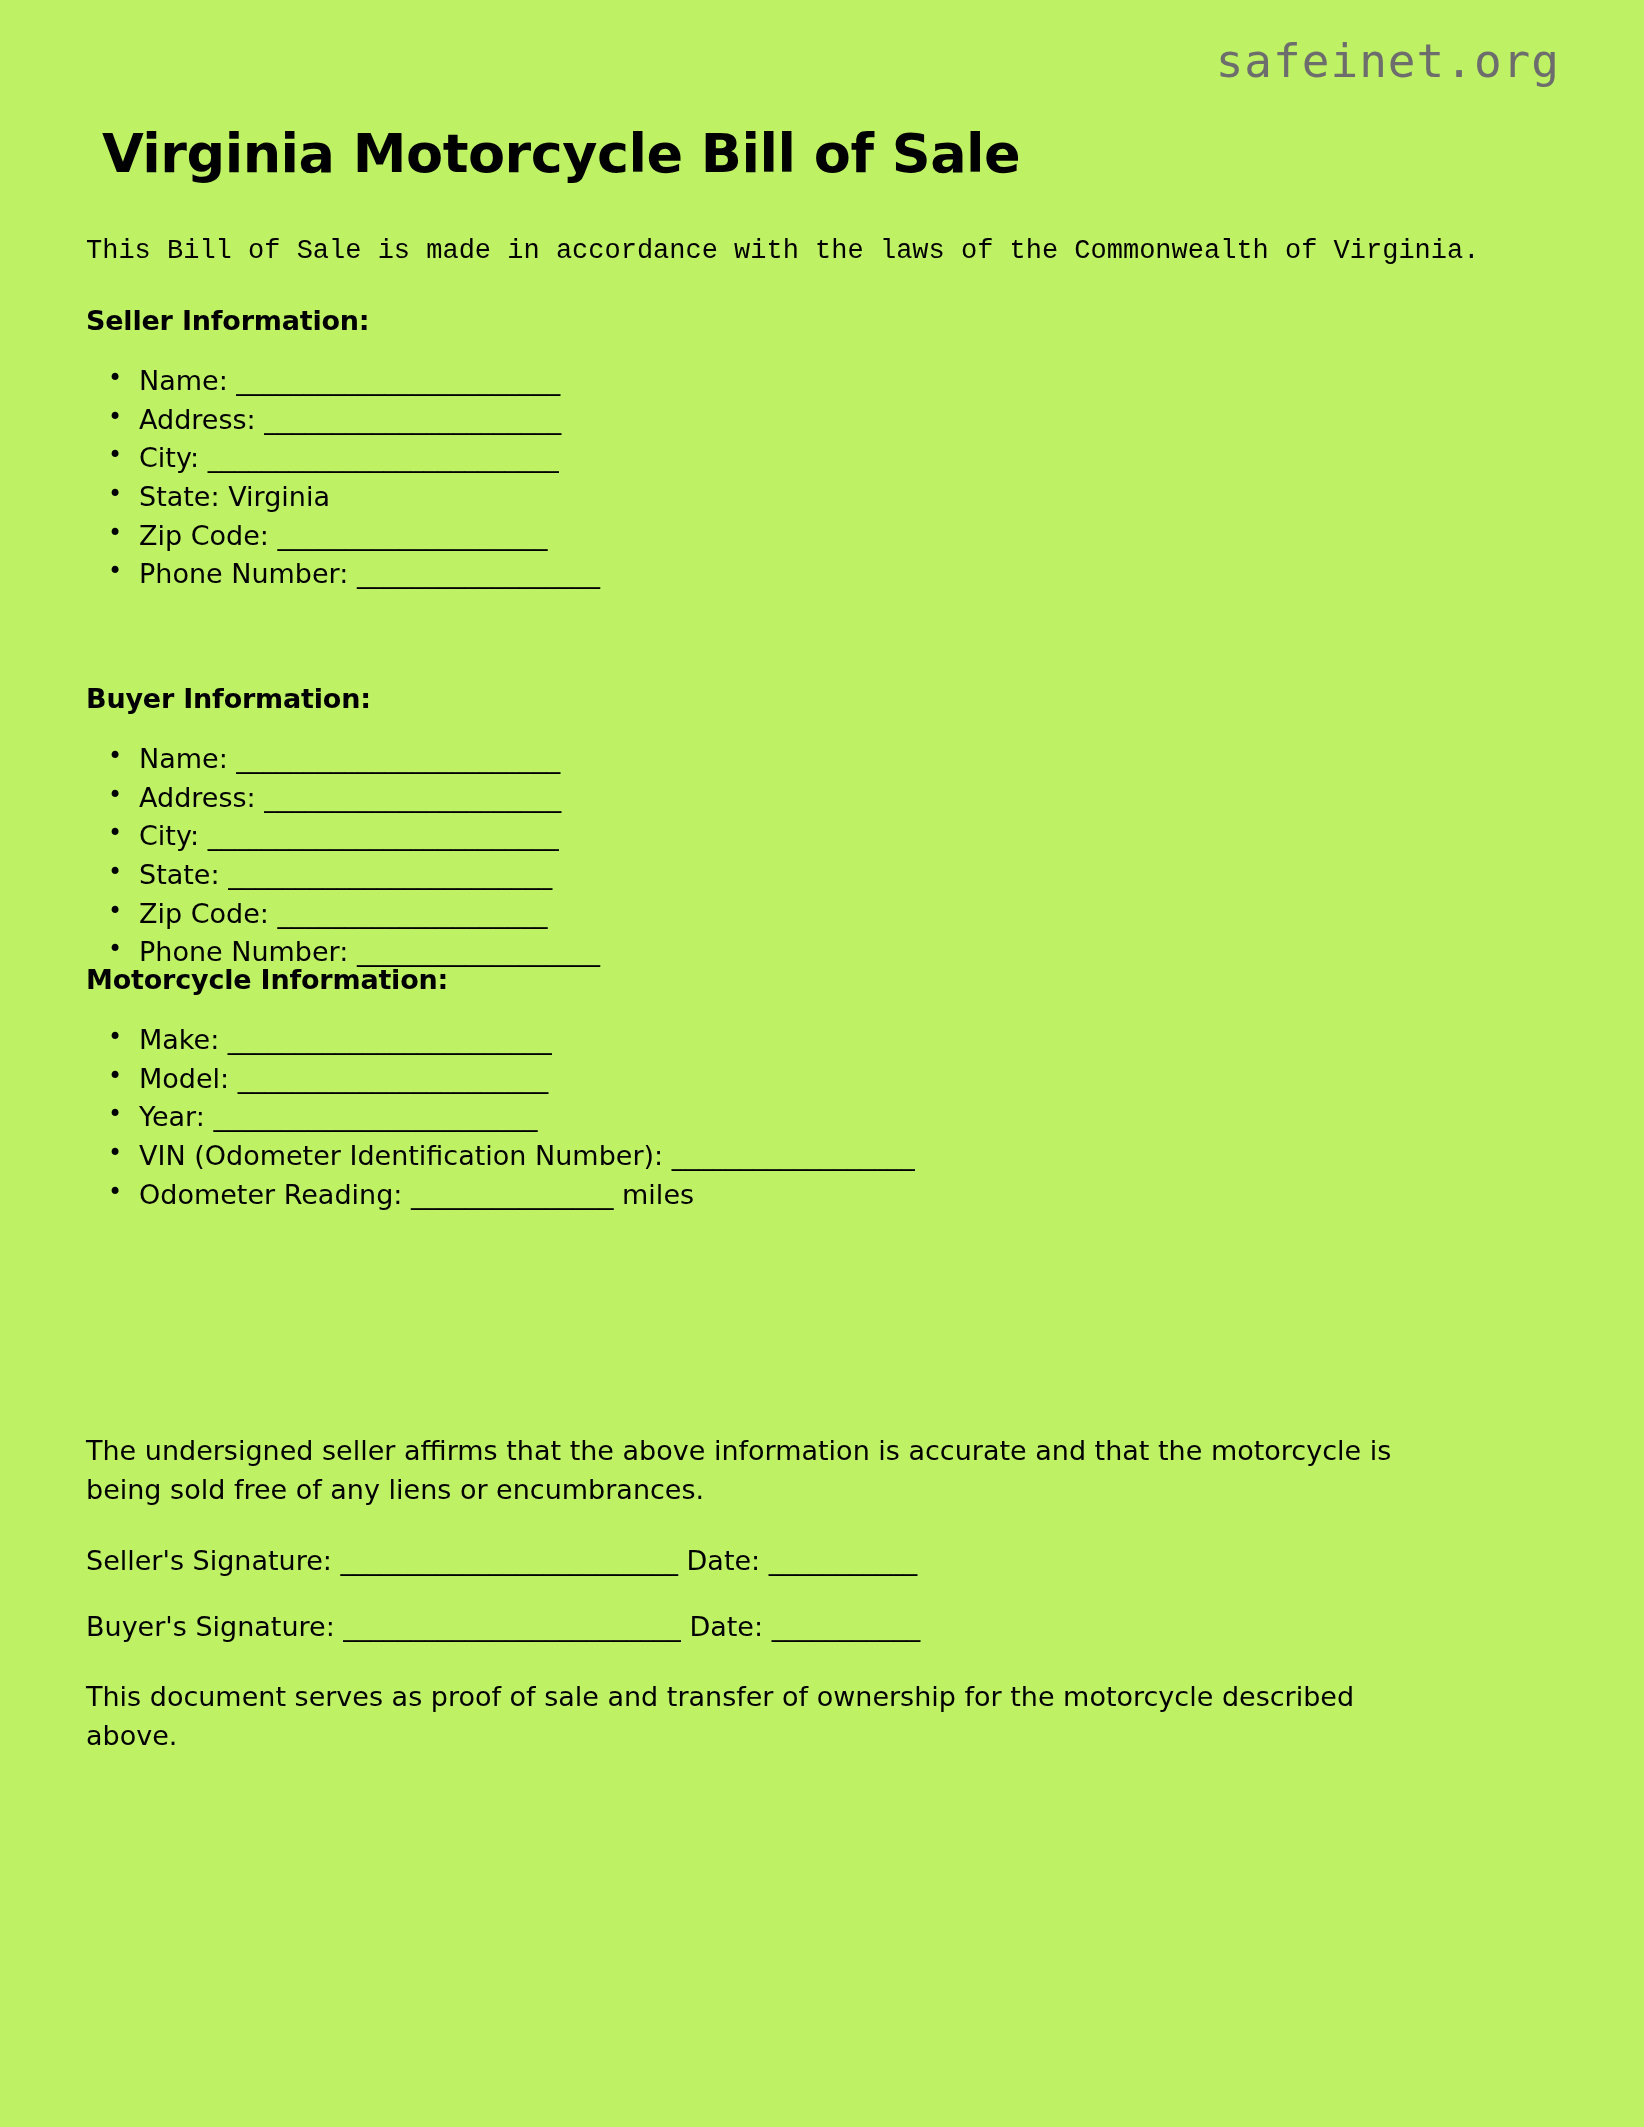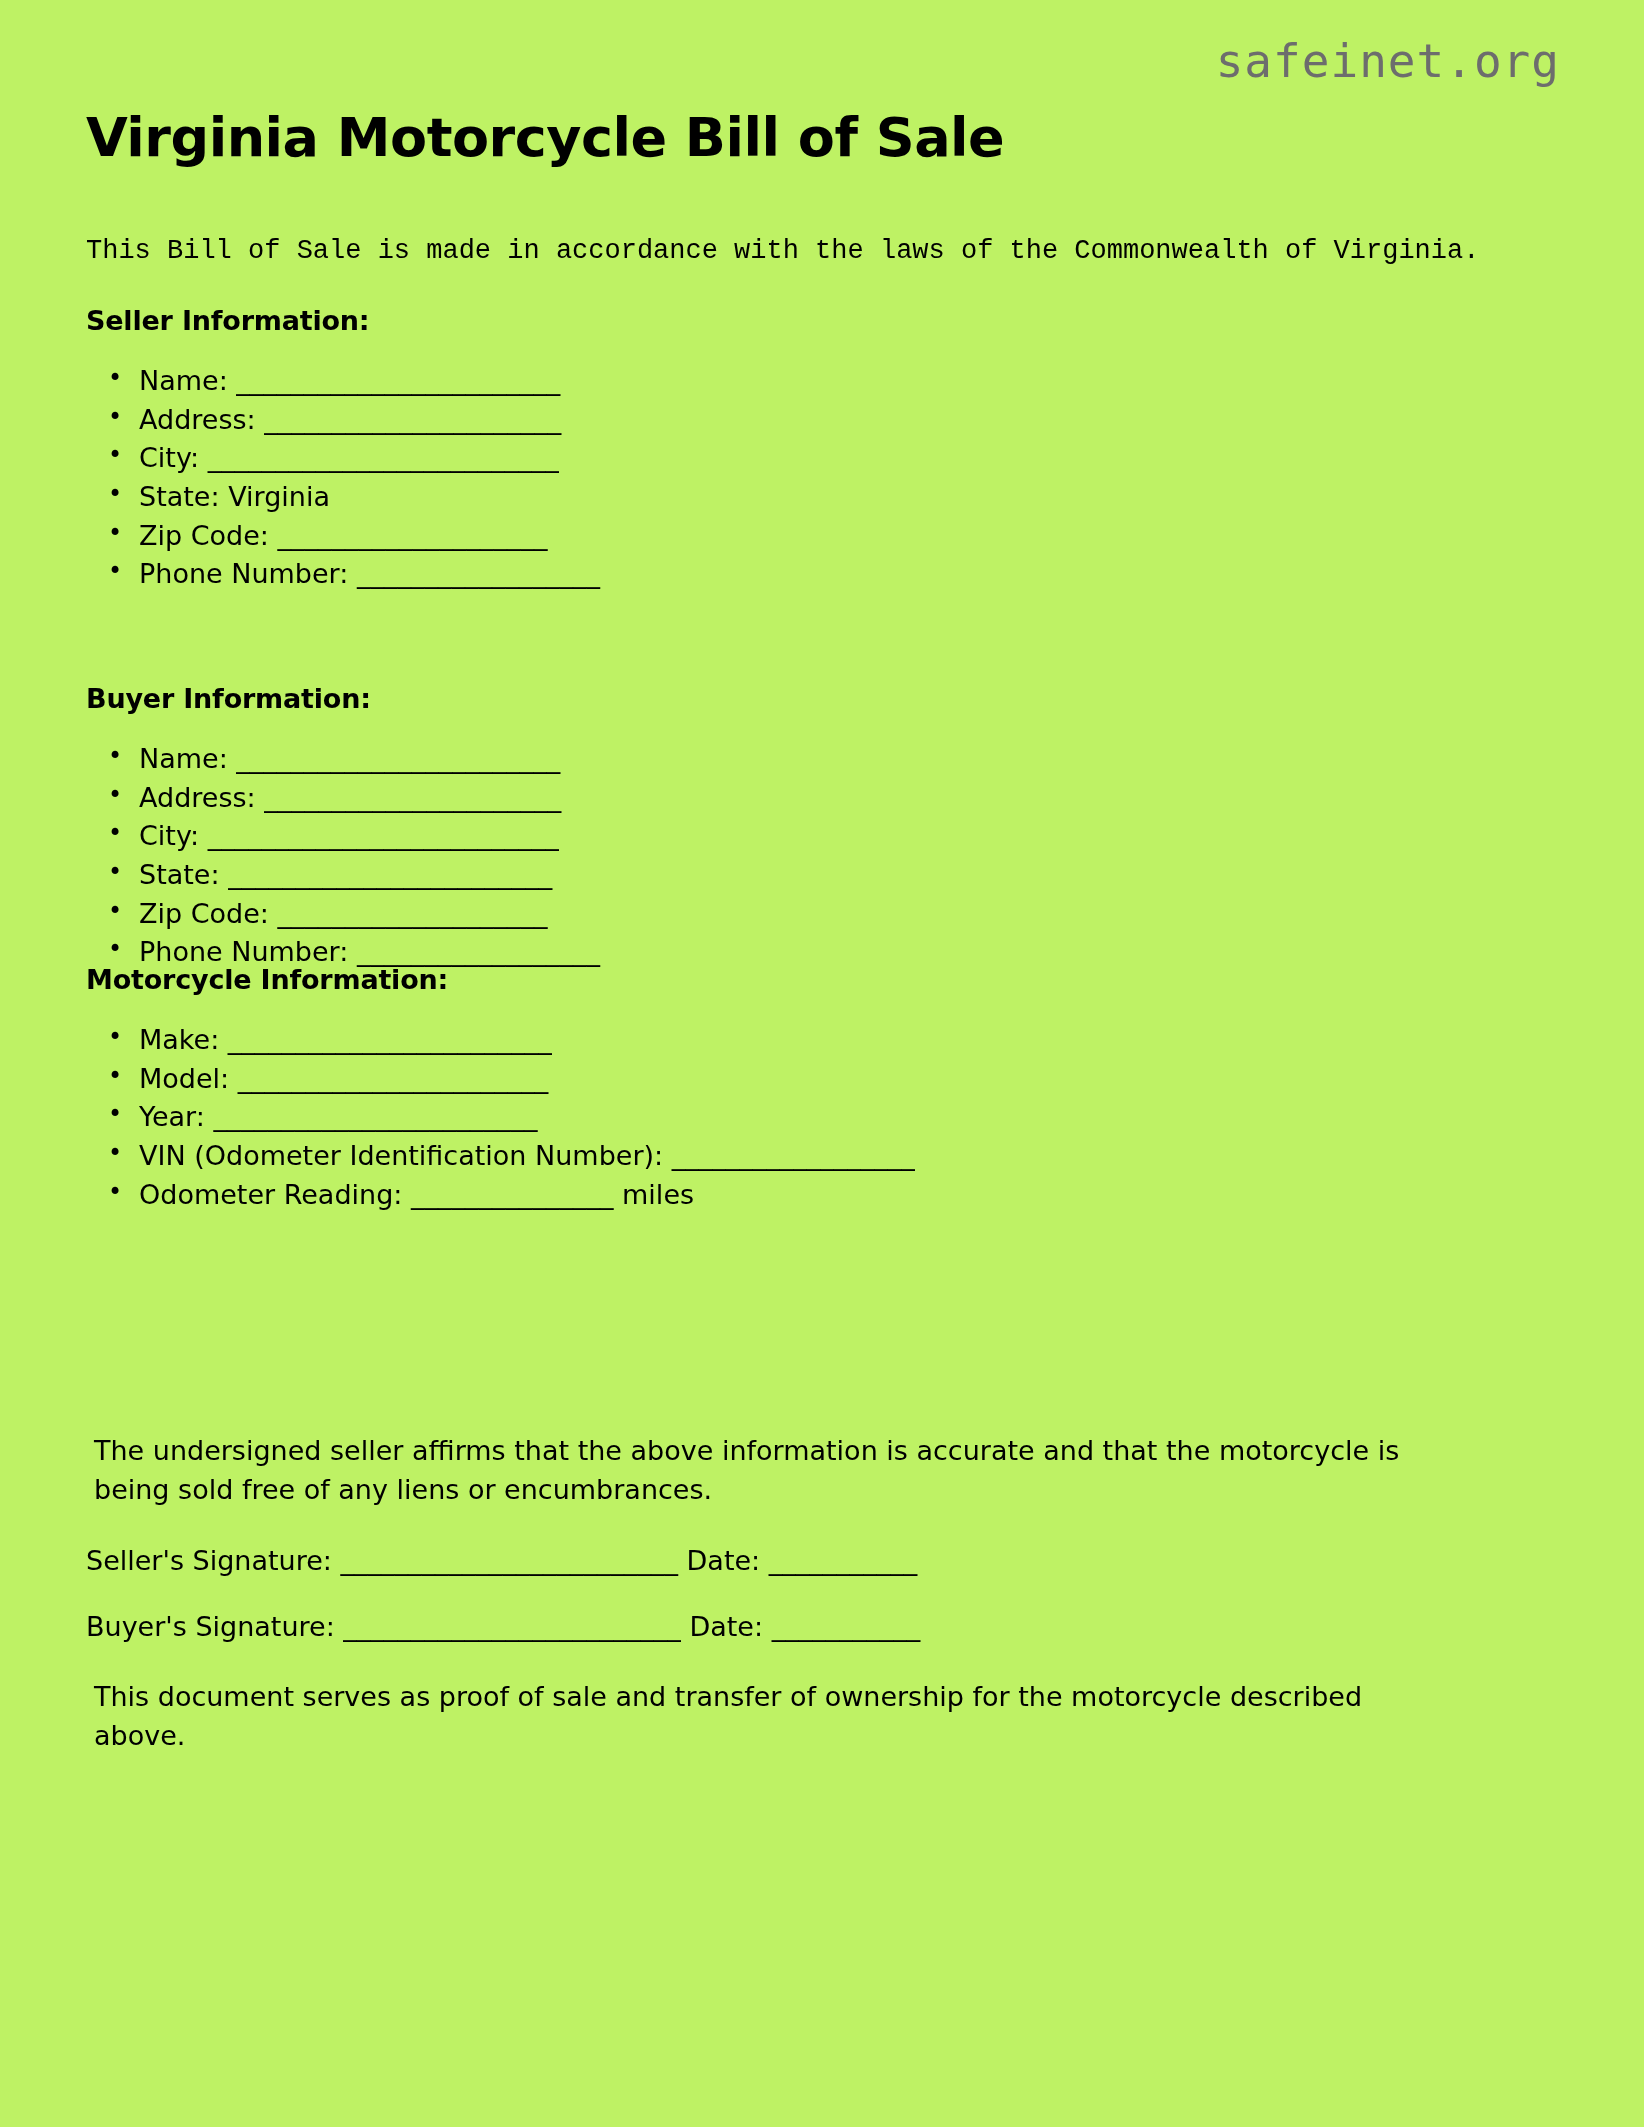--- a/index.html
+++ b/index.html
@@ -33,21 +33,21 @@
 
   
   .doc-title {
     position: absolute;
     left: 86px;
     top: 108px;
     font-size: 54px;
     font-weight: bold;
     letter-spacing: -0.5px;
     line-height: 1.1;
-    margin: 0;
+    margin: 16px;
     white-space: nowrap;
   }
 
   .intro {
     position: absolute;
     left: 86px;
     top: 232px;
     font-size: 27px;
     line-height: 1.45;
     margin: 0;
@@ -88,21 +88,21 @@
     line-height: 1.45;
   }
 
   .blank {
     
     letter-spacing: 0px;
   }
 
   .para {
     position: absolute;
-    left: 94px;
+    left: 86px;
     font-size: 27px;
     line-height: 1.44;
     margin: 0;
     width: 1345px;
   }
   .sigline {
     position: absolute;
     left: 86px;
     font-size: 27px;
     line-height: 1.44;

